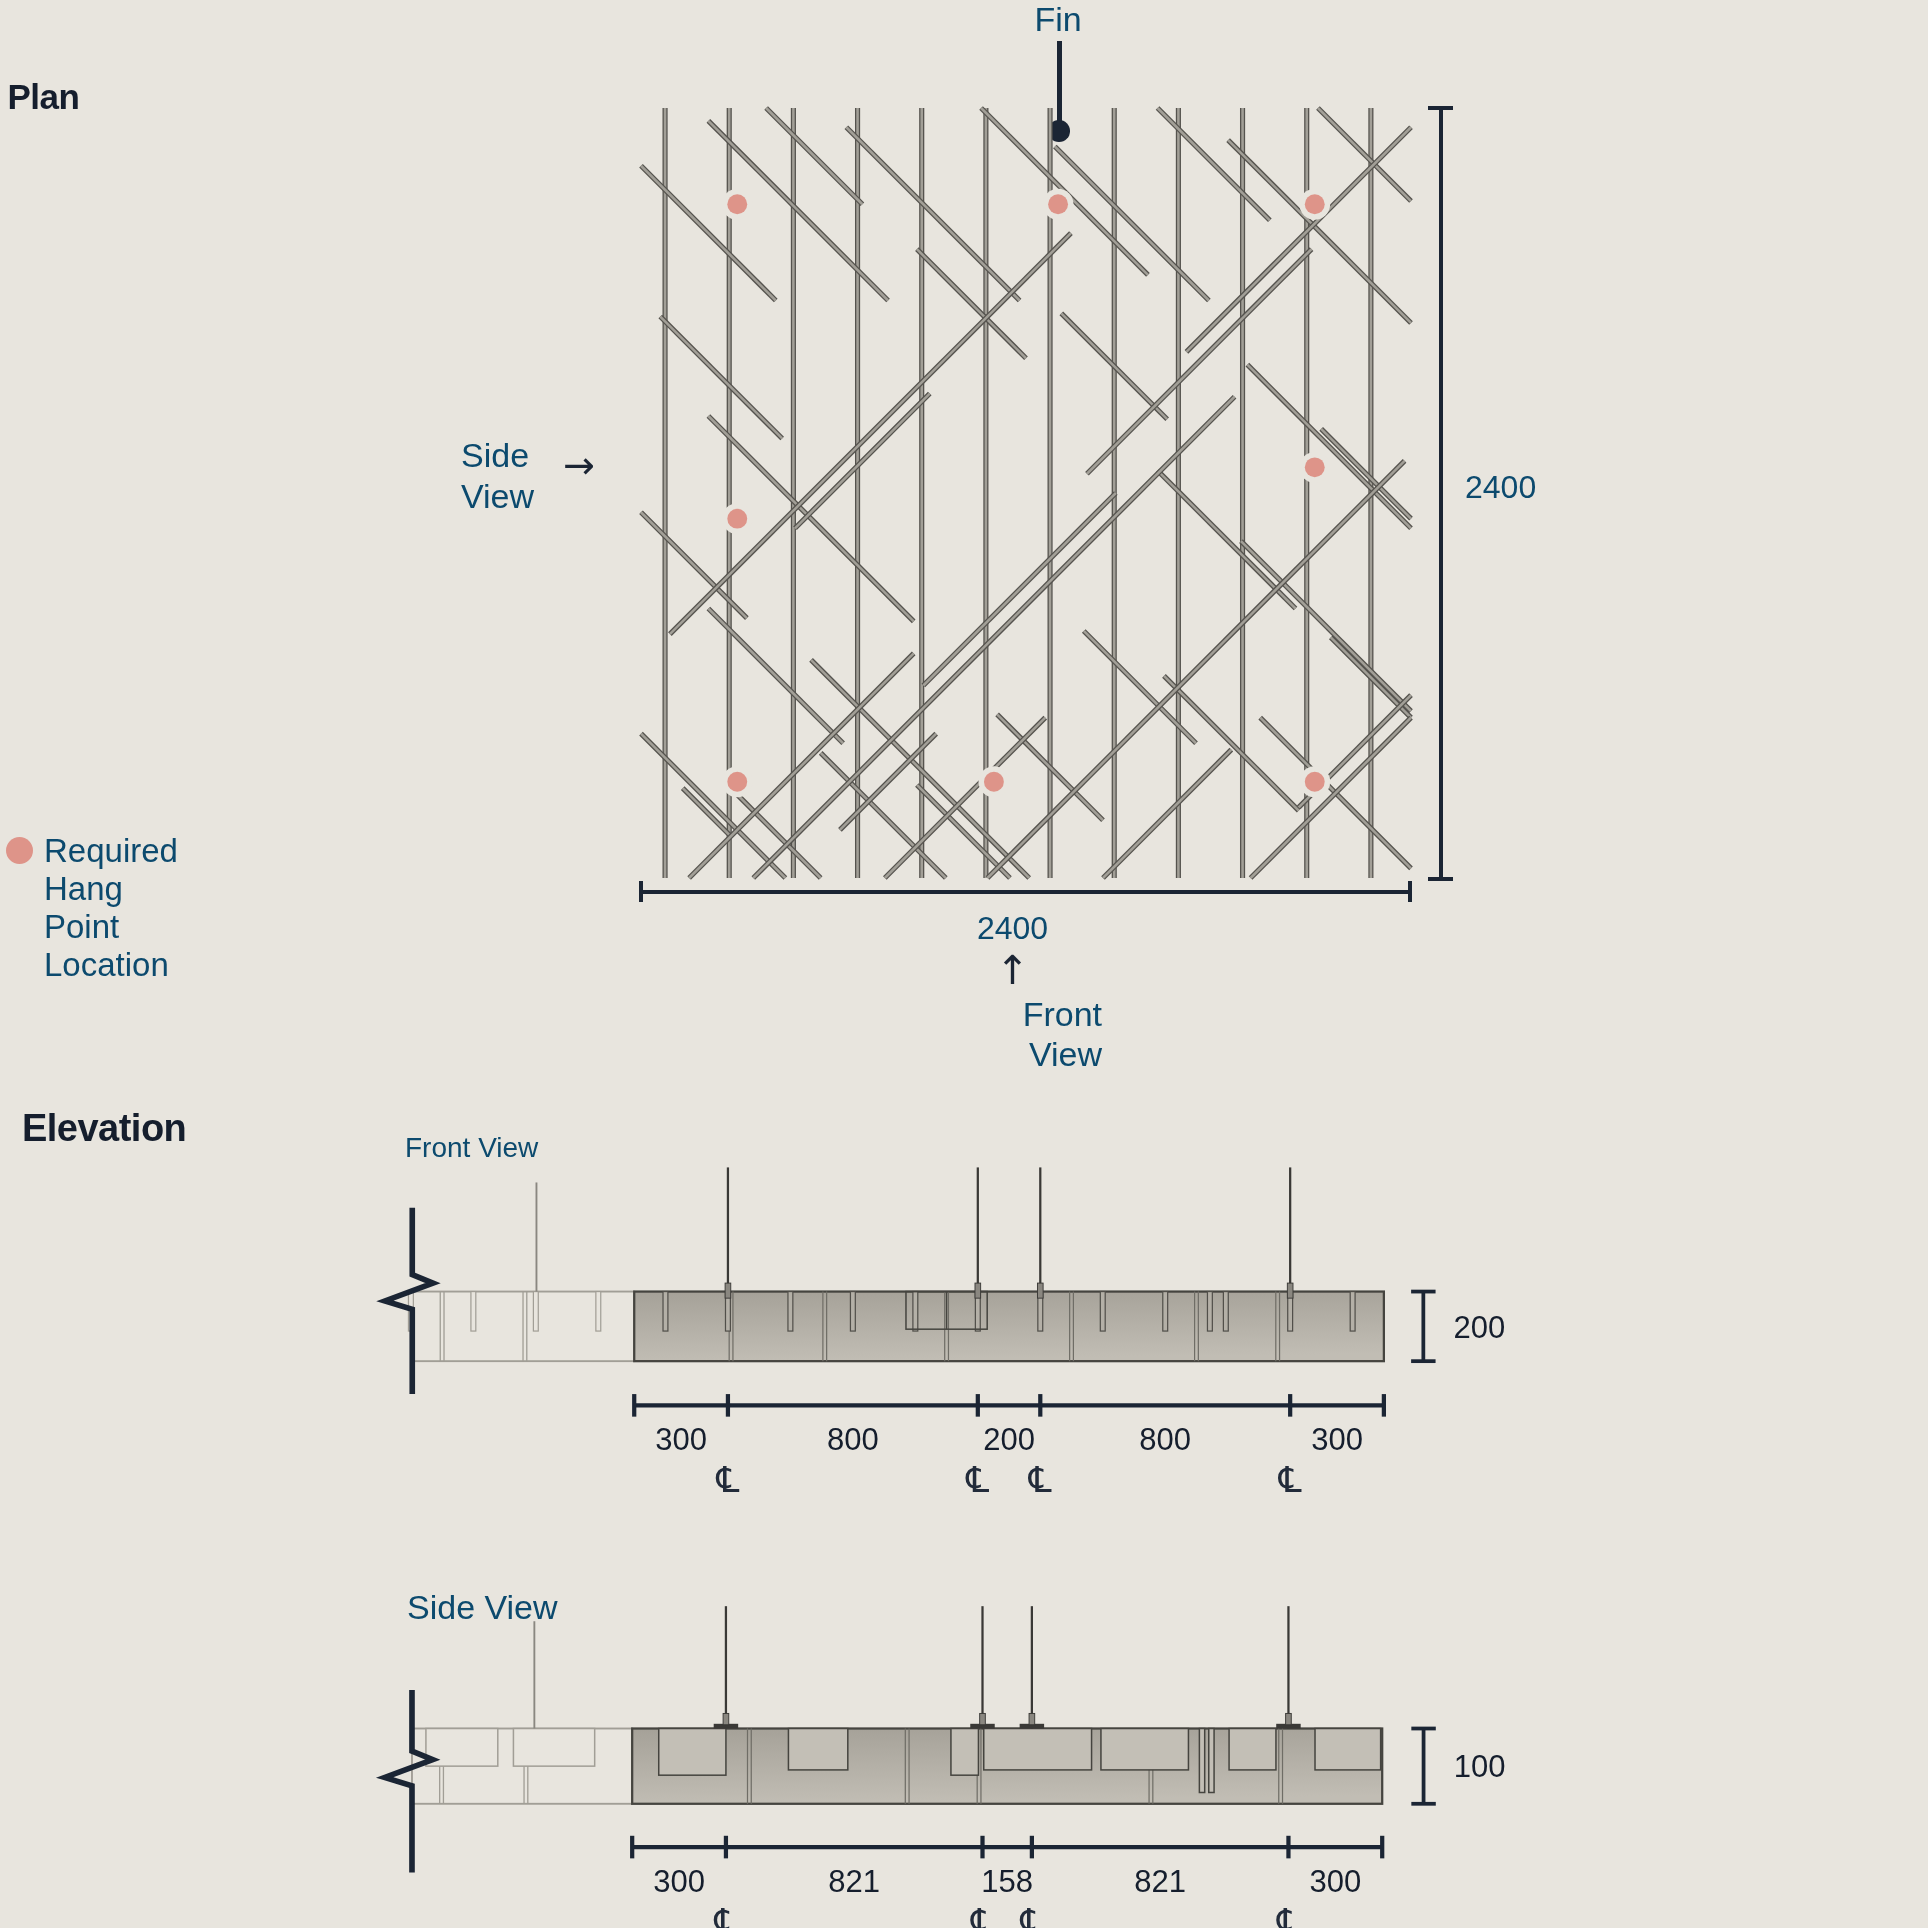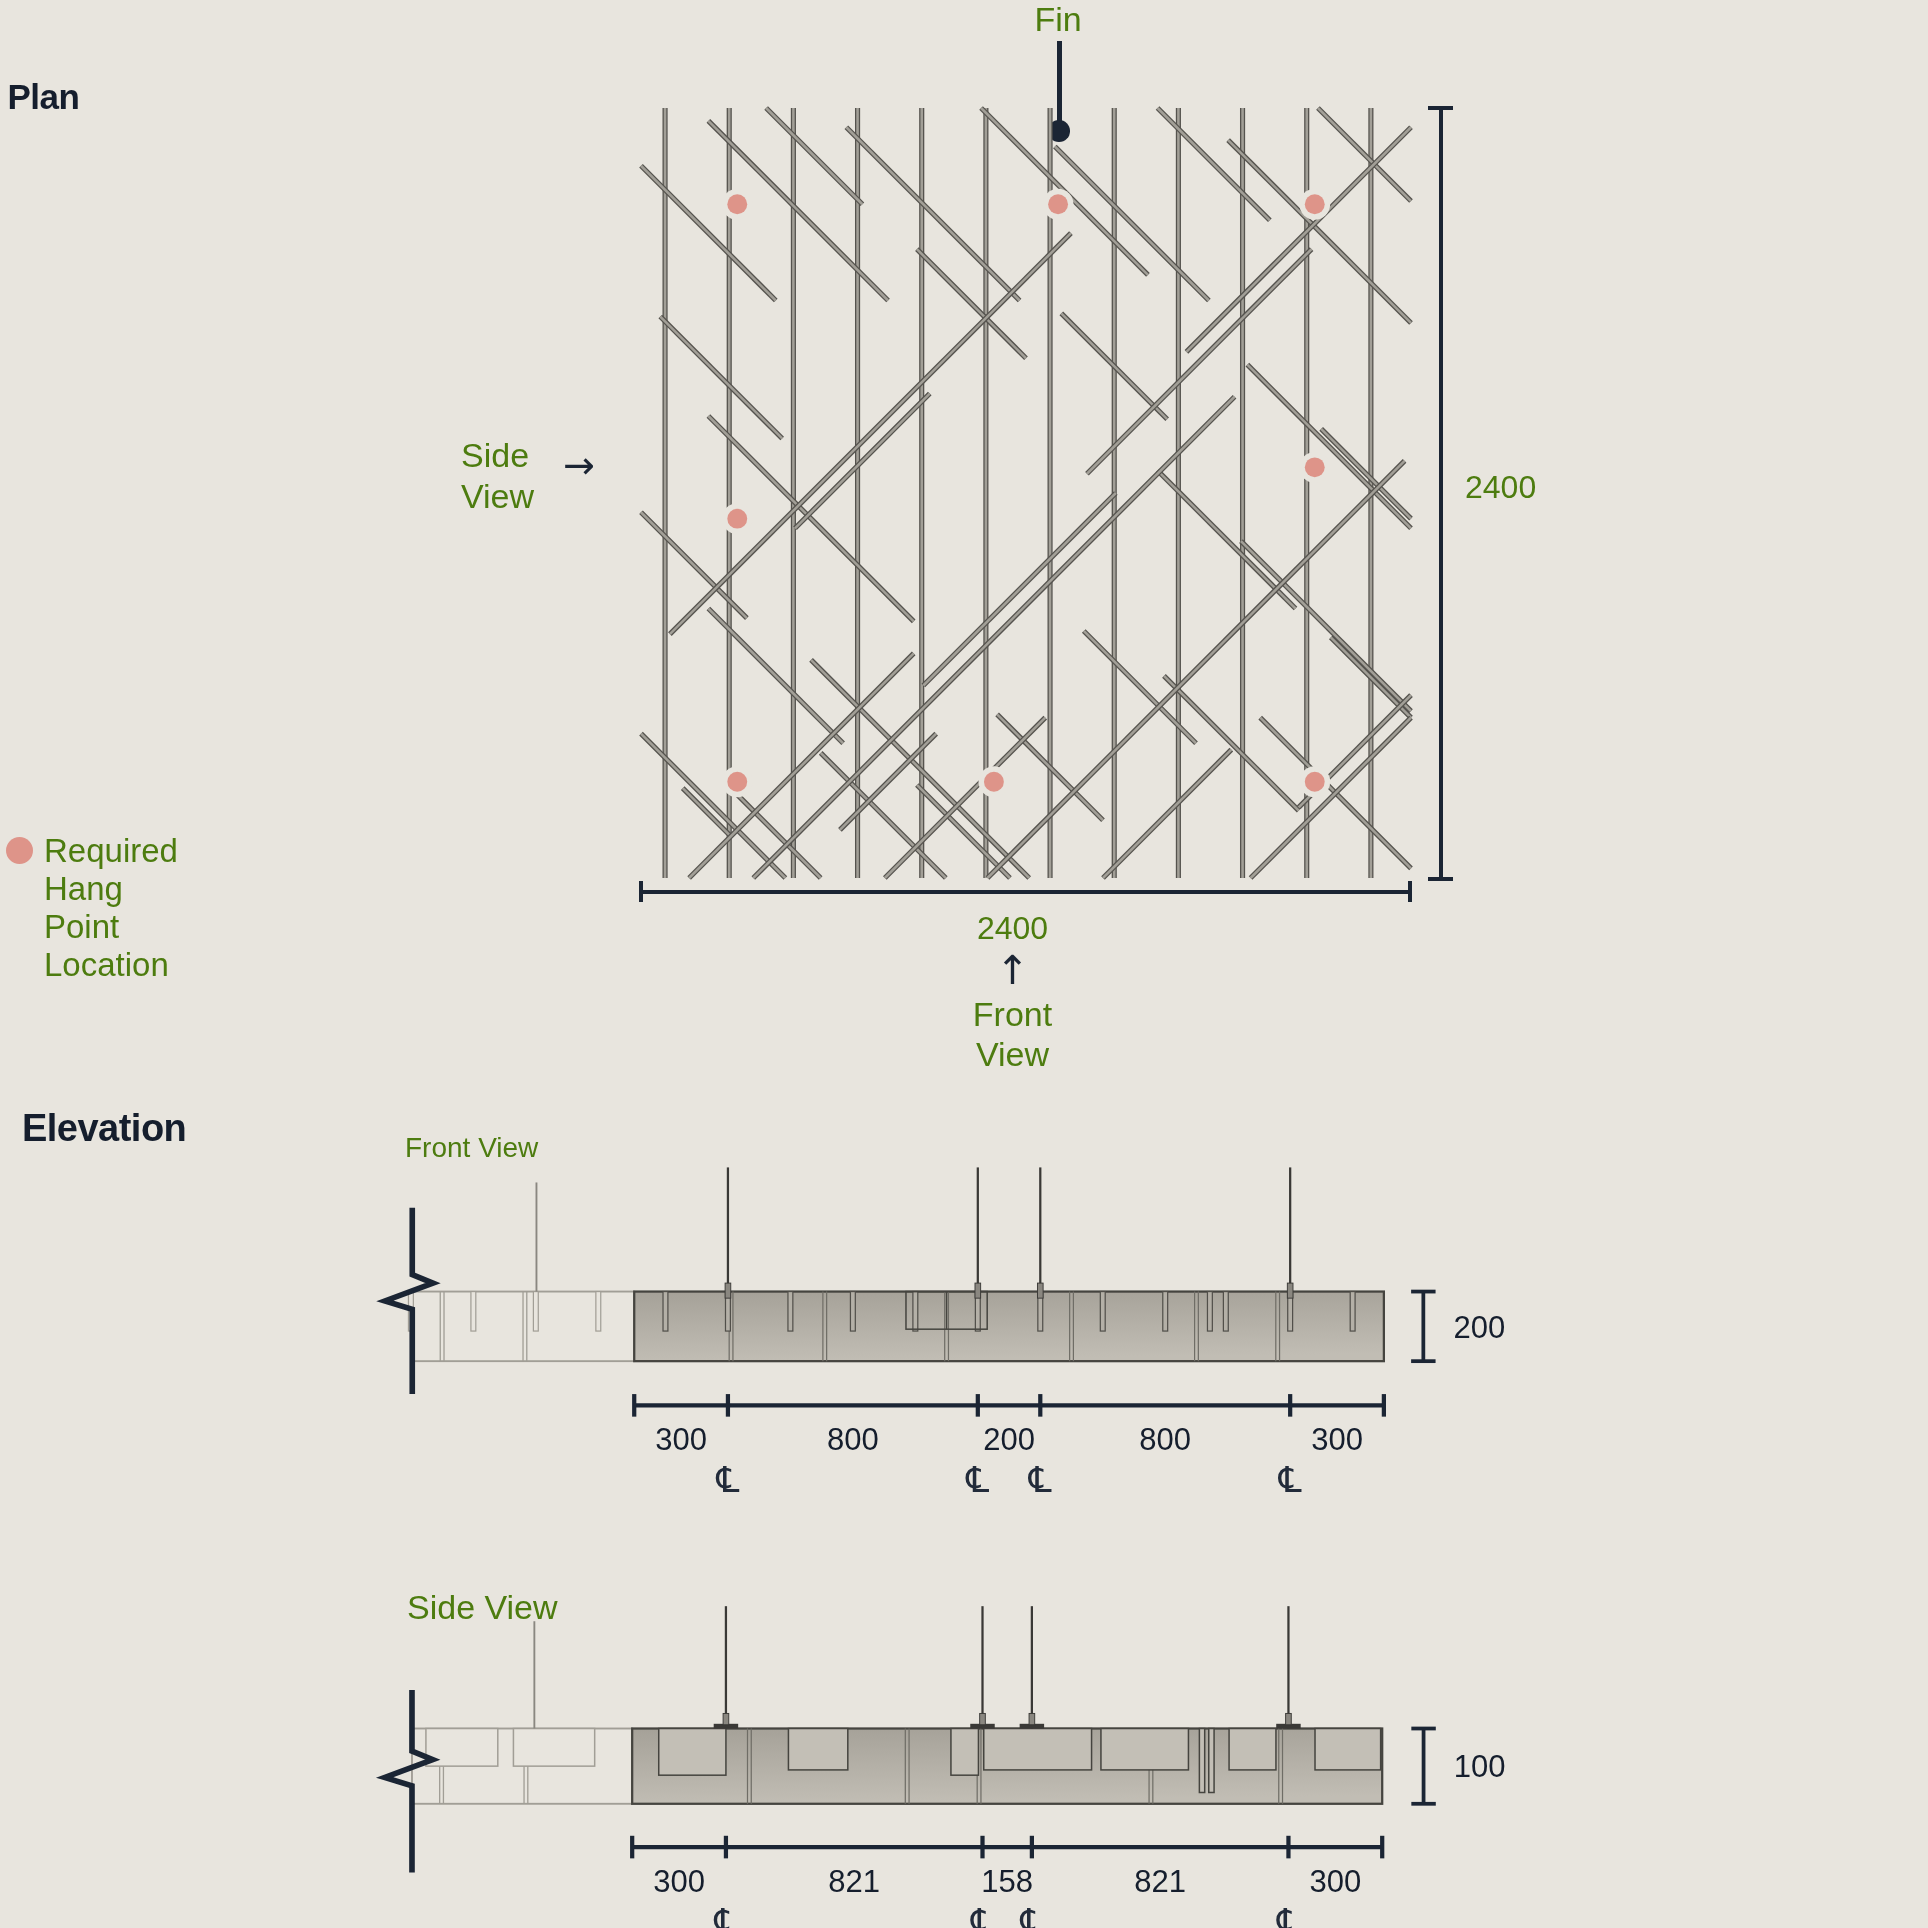--- a/index.html
+++ b/index.html
@@ -1,20 +1,20 @@
 <!DOCTYPE html>
 <html style="font-size:15px"><head>
 <meta charset="utf-8">
 <style>
   html,body{margin:0;padding:0;}
   body{background:#e8e5de;font-family:"Liberation Sans",sans-serif;}
   .stage{position:relative;width:1928px;height:1928px;background:#e8e5de;overflow:hidden;color:#1b2534;}
   .abs{position:absolute;}
   .h-bold{font-weight:700;color:#151e2d;letter-spacing:-0.5px;}
-  .lbl{font-weight:400;color:#4d7c0f;}
+  .lbl{font-weight:400;color:#0c4a6e;}
   .ctr{text-align:center;}
   .navy-line{background:#1b2534;}
   svg{display:block;overflow:visible;}
   .dimnum{fill:#151e2d;font-family:"Liberation Sans",sans-serif;font-size:33px;}
   .clsym{fill:#222b3a;font-family:"DejaVu Sans",sans-serif;font-size:38px;}
 </style>
 </head>
 <body>
 
 <div class="stage">
@@ -168,21 +168,21 @@
   </div>
 
   <div class="abs">
     <div class="abs navy-line" style="left:641px;top:890px;width:770px;height:3.8px;"></div>
     <div class="abs navy-line" style="left:639px;top:881px;width:3.8px;height:21px;"></div>
     <div class="abs navy-line" style="left:1408px;top:881px;width:3.8px;height:21px;"></div>
     <div class="abs lbl ctr" style="left:923px;top:910px;width:179px;font-size:32px;">2400</div>
   </div>
 
   <div class="abs ctr" style="left:923px;top:947px;width:179px;font-size:40px;color:#1b2534;font-family:'DejaVu Sans',sans-serif;">↑</div>
-  <div class="abs lbl ctr" style="left:923px;top:994px;width:179px;font-size:34px;line-height:1.18;">
+  <div class="abs lbl ctr" style="left:923px;top:994px;width:179px;font-size:34px;line-height:1.18;text-align:right;">
     <div>Front</div>
     <div>View</div>
   </div>
 
   <div class="abs">
     <div class="abs" style="left:5.6px;top:837px;width:27px;height:27px;border-radius:50%;background:#de9489;"></div>
     <div class="abs lbl" style="left:44px;top:832px;font-size:33px;">Required Hang Point Location</div>
   </div>
 
   <div class="abs h-bold" style="left:1.9px;top:1107px;font-size:38px;margin-left:20px;">Elevation</div>

